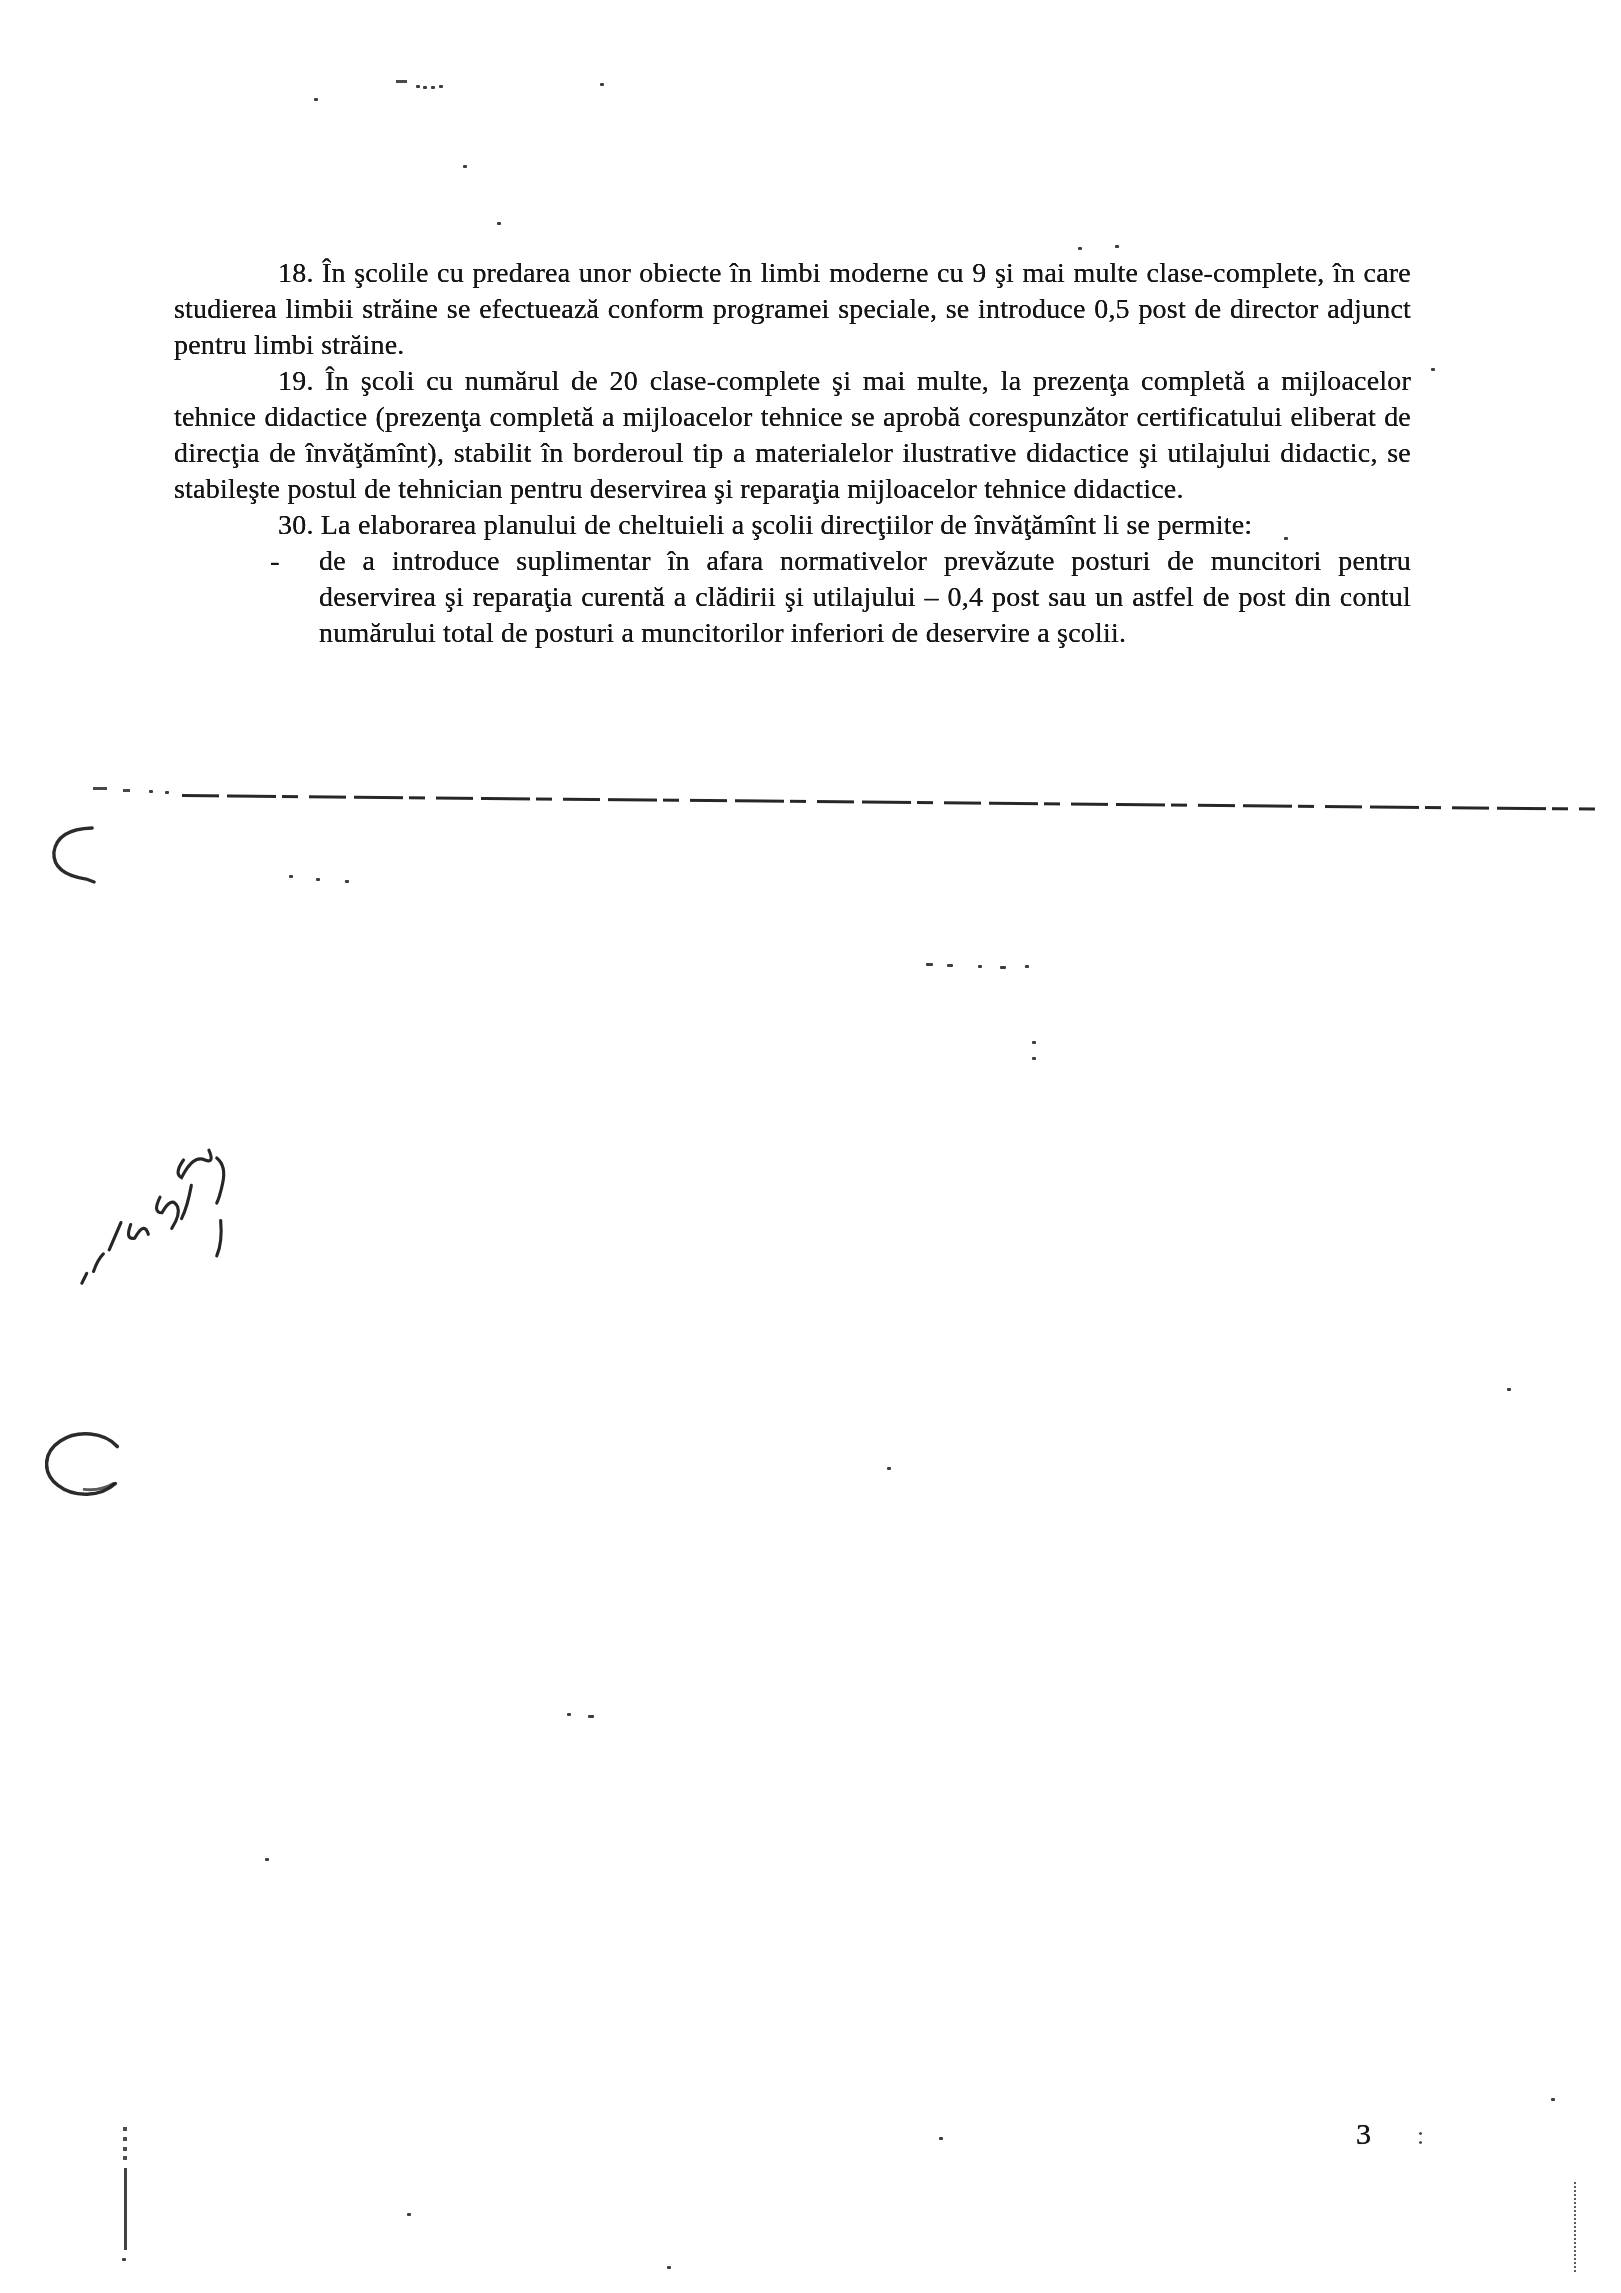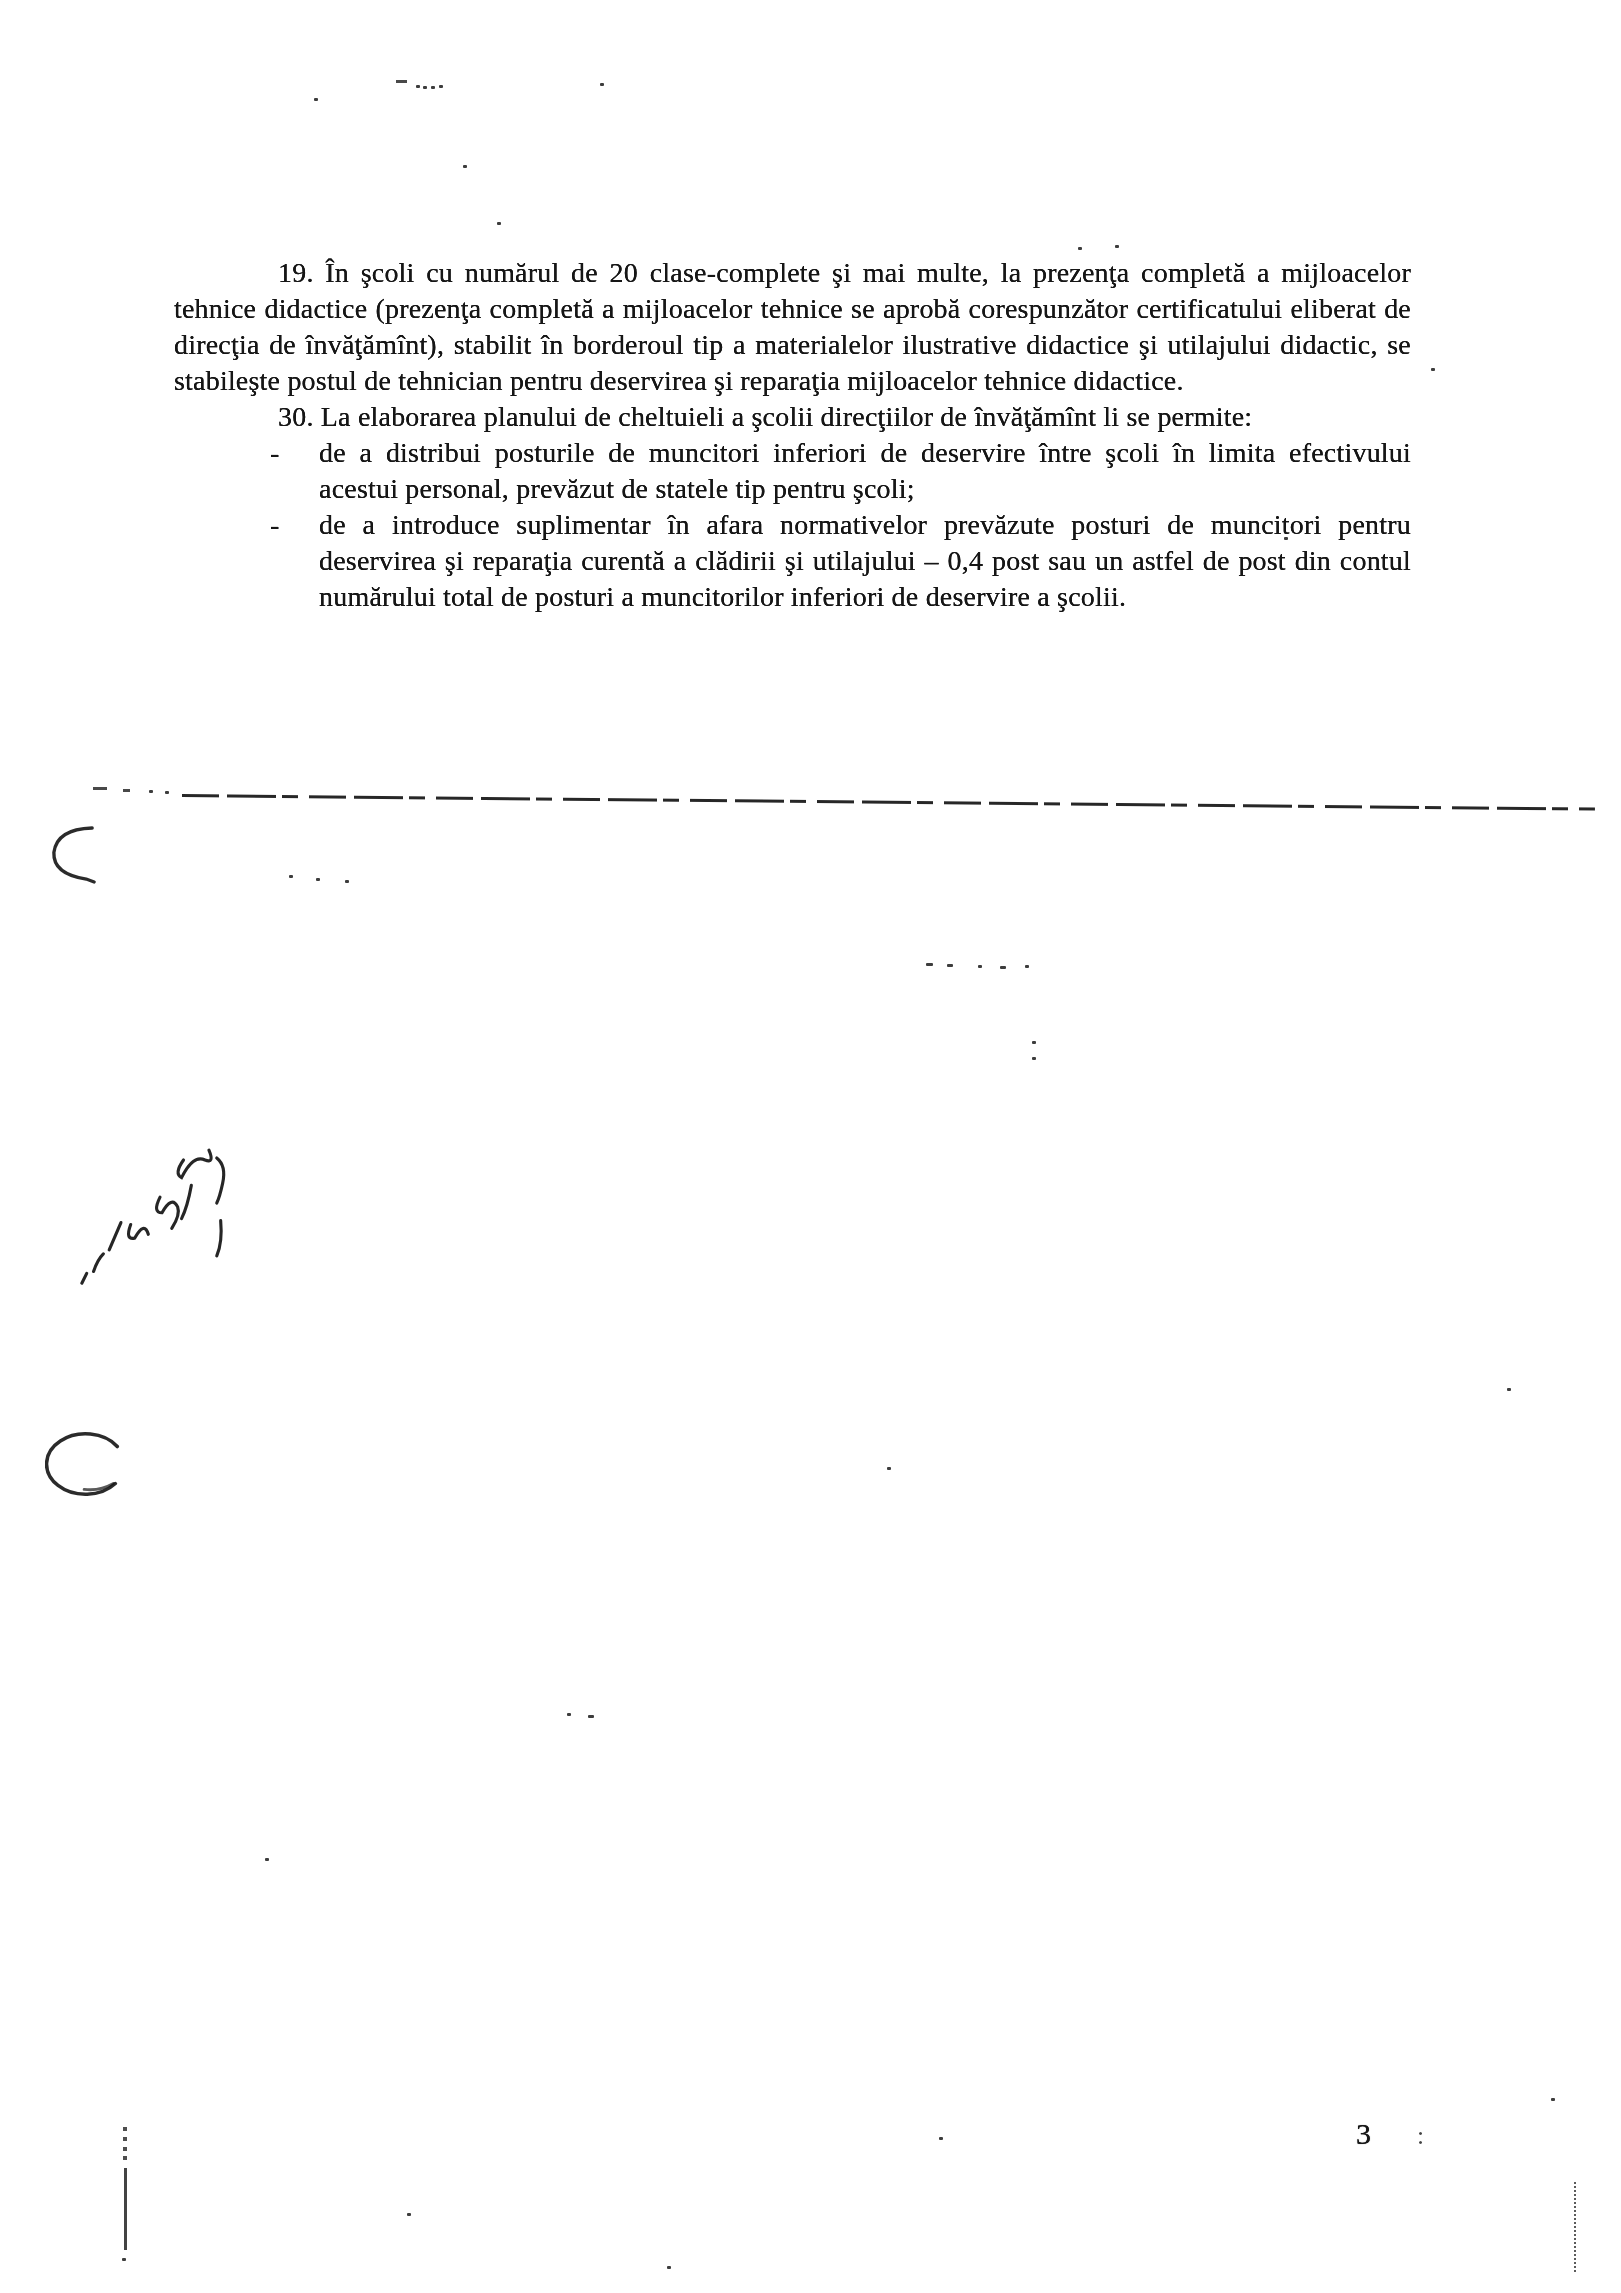--- a/index.html
+++ b/index.html
@@ -49,25 +49,25 @@
   .br-dotted{position:absolute;left:1574px;top:2182px;height:90px;width:0;
     border-left:2.9px dotted #333;opacity:.8;}
   svg{display:block;}
 </style>
 </head>
 <body>
 
 <div class="page">
 
   <div class="text-block">
+    <p class="para">18. În şcolile cu predarea unor obiecte în limbi moderne cu 9 şi mai multe clase-complete, în care studierea limbii străine se efectuează conform programei speciale, se introduce 0,5 post de director adjunct pentru limbi străine.</p>
     <p class="para">19. În şcoli cu numărul de 20 clase-complete şi mai multe, la prezenţa completă a mijloacelor tehnice didactice (prezenţa completă a mijloacelor tehnice se aprobă corespunzător certificatului eliberat de direcţia de învăţămînt), stabilit în borderoul tip a materialelor ilustrative didactice şi utilajului didactic, se stabileşte postul de tehnician pentru deservirea şi reparaţia mijloacelor tehnice didactice.</p>
     <p class="para">30. La elaborarea planului de cheltuieli a şcolii direcţiilor de învăţămînt li se permite:</p>
     <div class="li">
       <span class="dash">-</span>
-      <span class="li-text">de a distribui posturile de muncitori inferiori de deservire între şcoli în limita efectivului acestui personal, prevăzut de statele tip pentru şcoli;</span>
     </div>
     <div class="li">
       <span class="dash">-</span>
       <span class="li-text">de a introduce suplimentar în afara normativelor prevăzute posturi de muncitori pentru deservirea şi reparaţia curentă a clădirii şi utilajului – 0,4 post sau un astfel de post din contul numărului total de posturi a muncitorilor inferiori de deservire a şcolii.</span>
     </div>
   </div>
 
   <div class="strike-line"></div>
   <div class="pre-dash" style="left:93px;top:787px;width:13.7px;"></div>
   <div class="pre-dash" style="left:123px;top:789px;width:6.9px;"></div>

